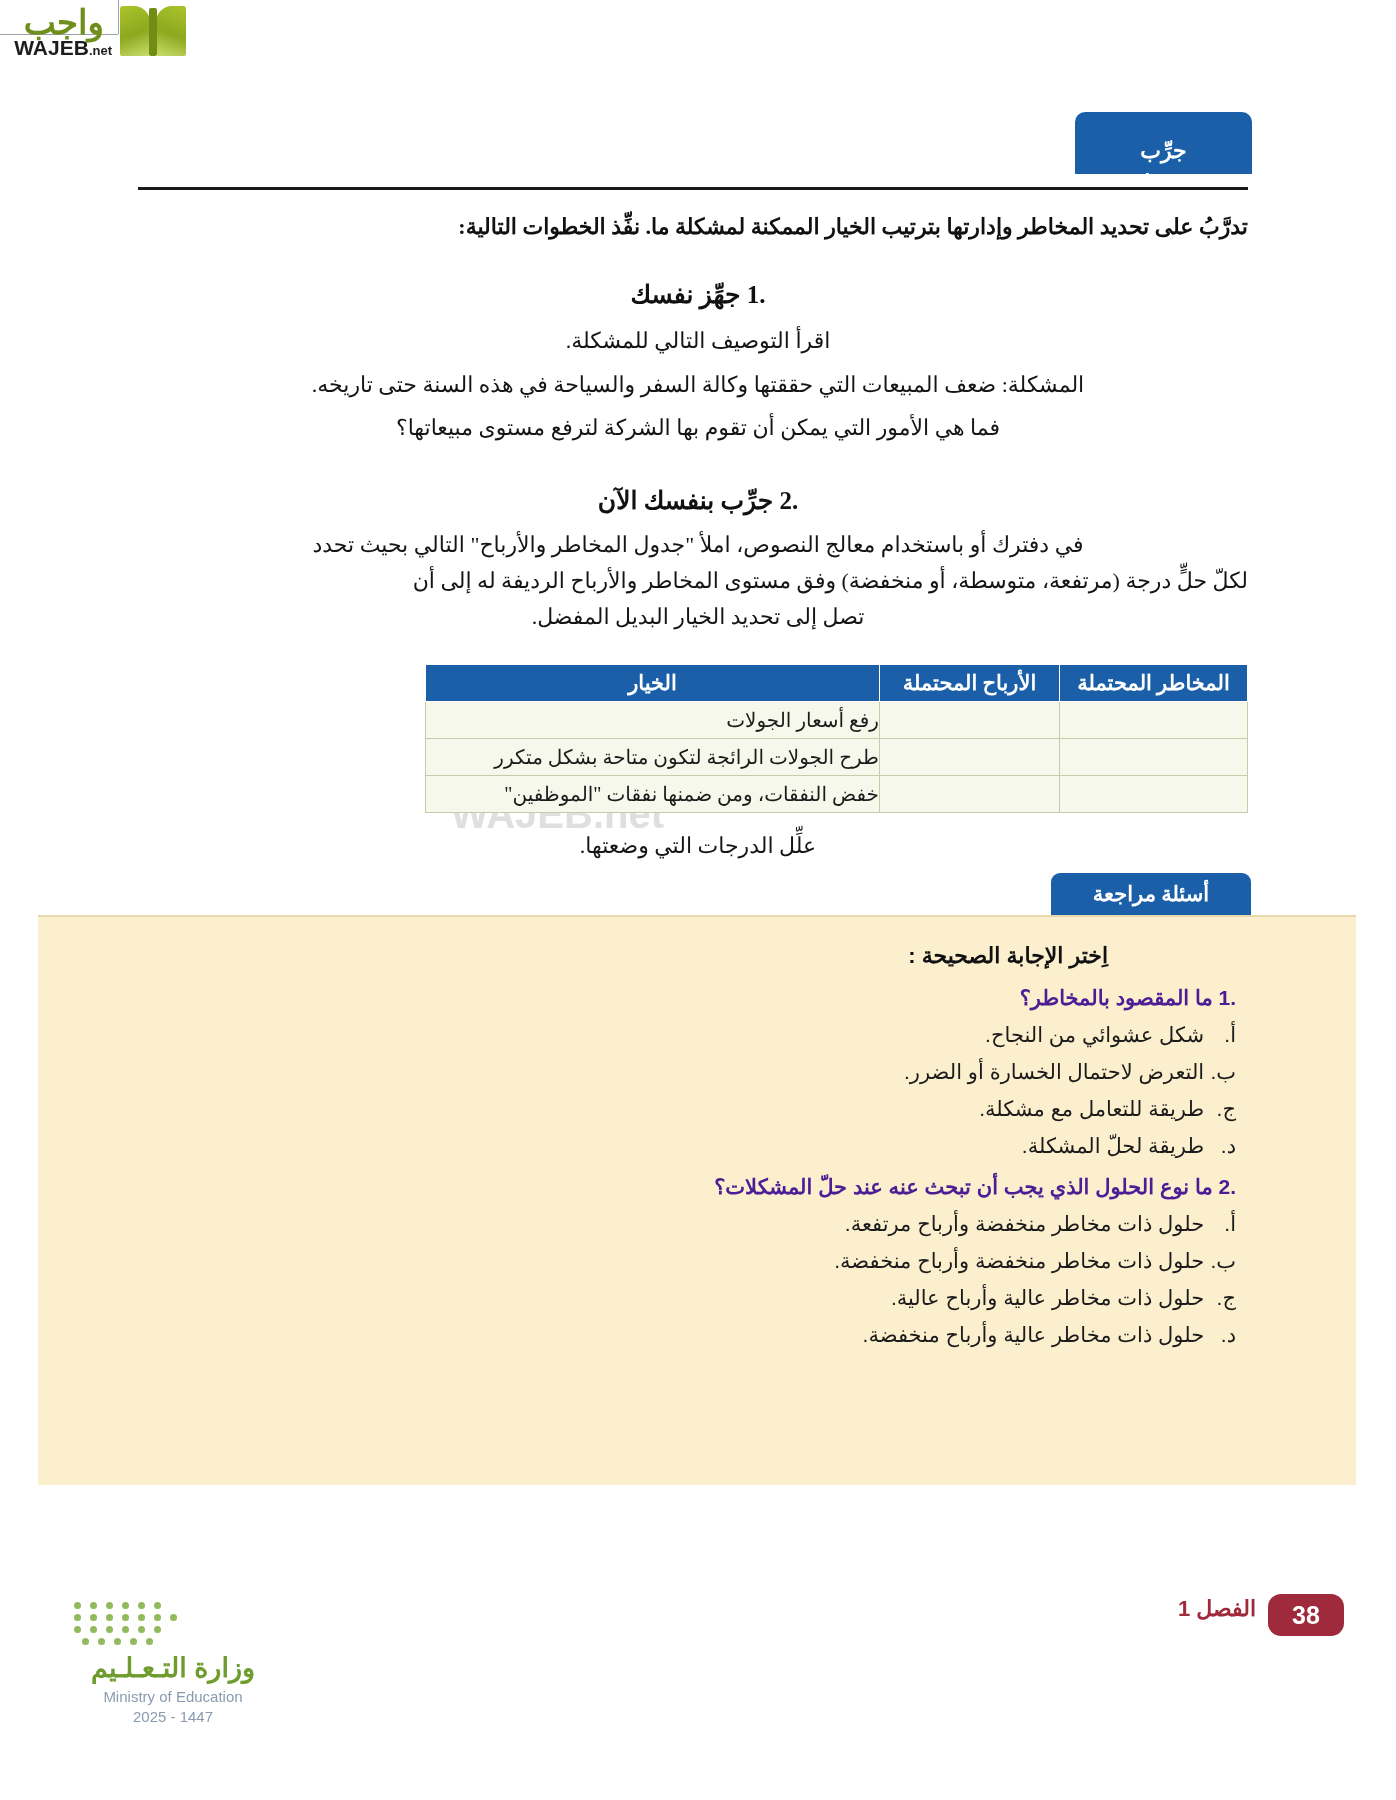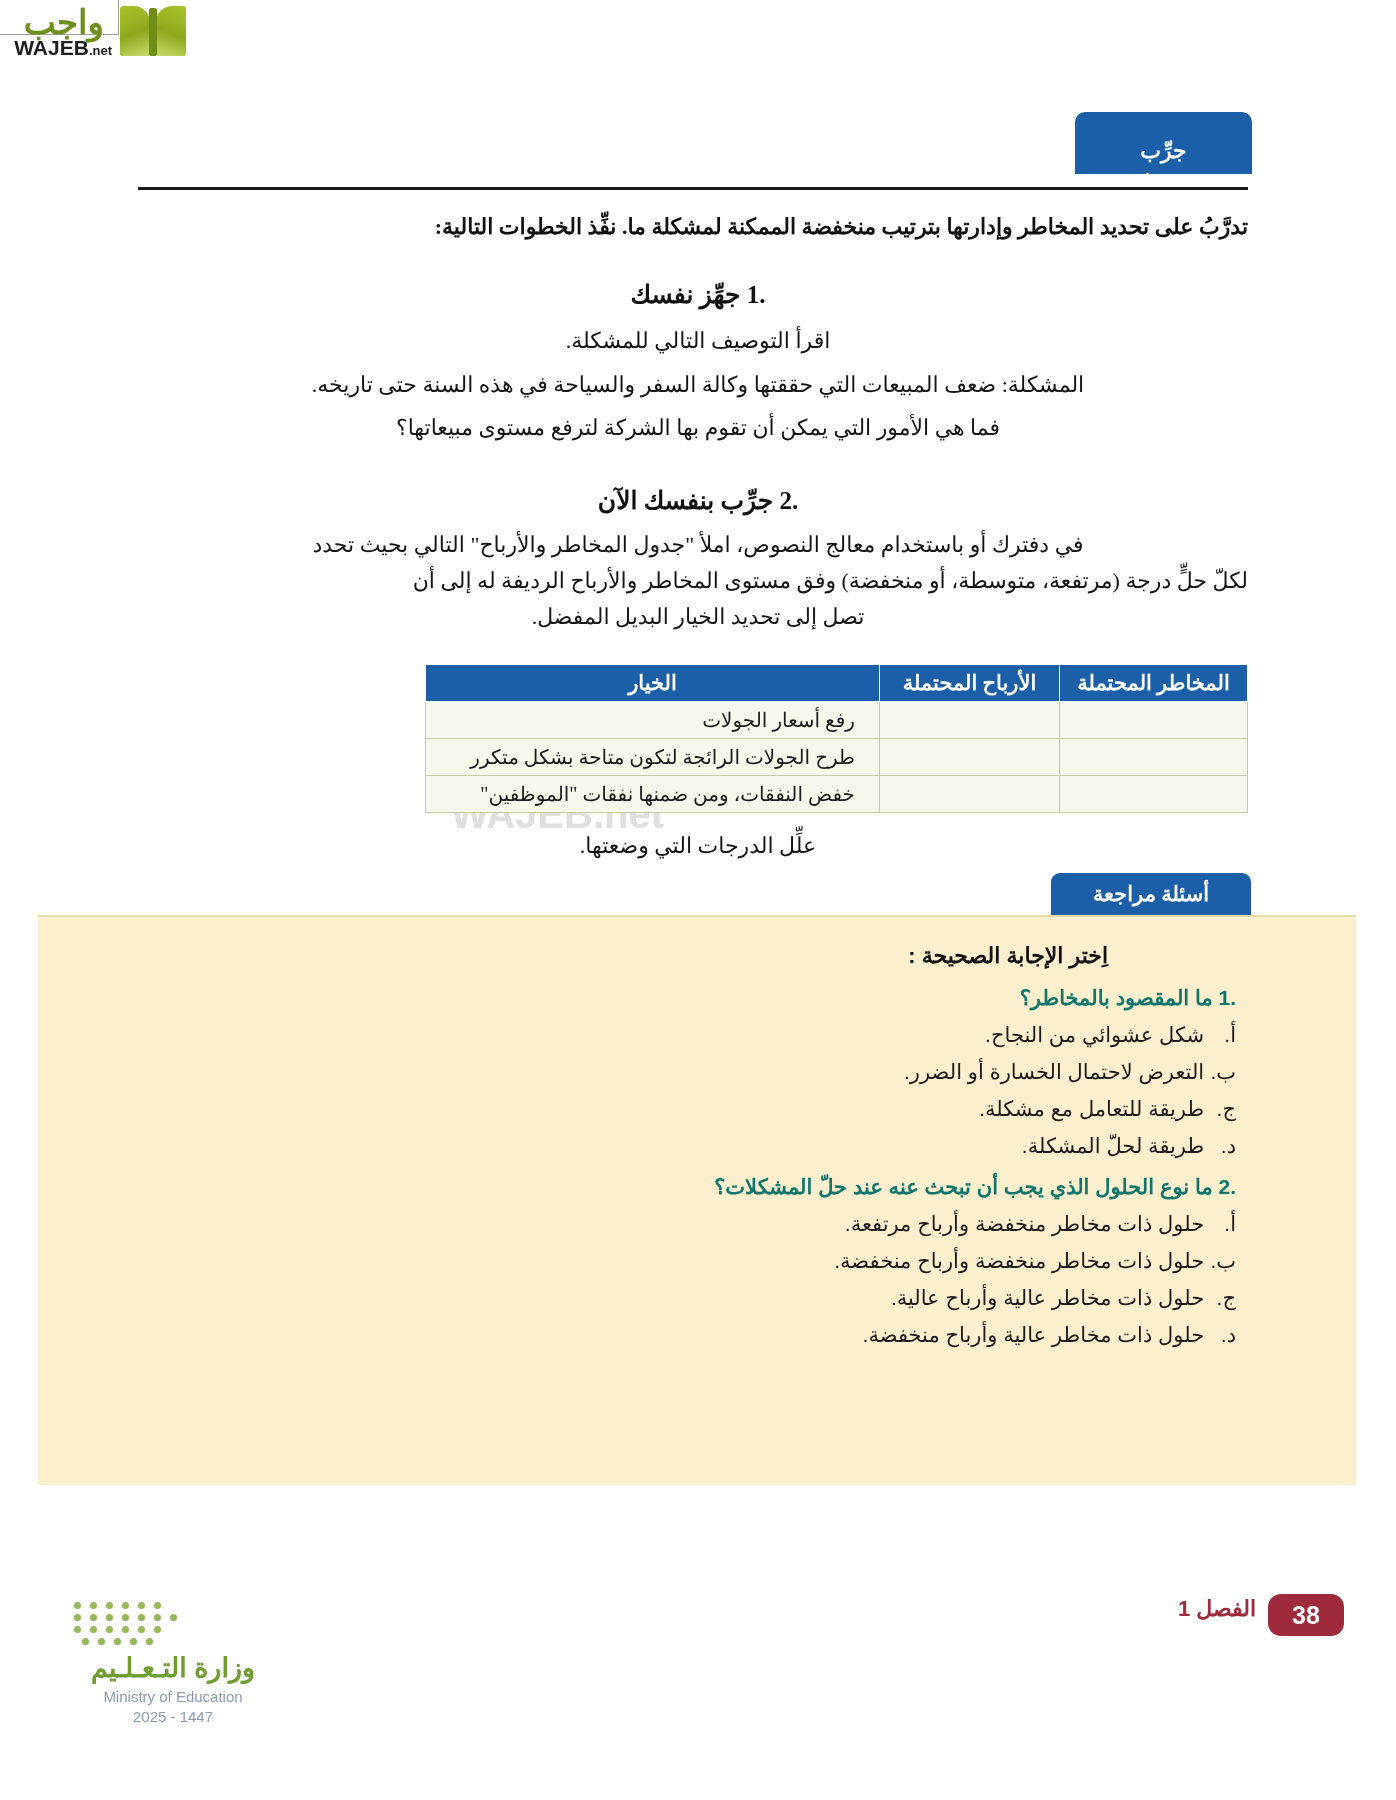--- a/index.html
+++ b/index.html
@@ -115,21 +115,21 @@
     font-family:"Liberation Serif", serif;
   }
   table.risk th {
     background:#1a5fa8; color:#fff; font-weight:bold;
     font-size:21px; height:37px; padding:0 12px;
     border:1px solid #ffffff; text-align:center; direction:rtl;
   }
   table.risk th.opt { text-align:center; }
   table.risk td {
     background:#f7f8ec; height:37px; border:1px solid #c9caa9;
-    font-size:20px; color:#1b1b1b; padding:2px 24px; text-align:right; direction:rtl;
+    font-size:20px; color:#1b1b1b; padding:2px 0; text-align:right; direction:rtl;
   }
   table.risk col.c1 { width:188px; }
   table.risk col.c2 { width:180px; }
   table.risk col.c3 { width:454px; }
 
   .after-table {
     font-size:22px; color:#151515; margin-top:20px; text-align:center;
     font-family:"Liberation Serif", serif;
   }
 
@@ -150,21 +150,21 @@
     direction:rtl;
   }
   .review-inner { padding:26px 120px 0 40px; }
   .rv-title {
     font-family:"Liberation Sans", sans-serif;
     font-weight:bold; font-size:22px; color:#111;
     text-align:right; margin-right:128px;
   }
   .rv-q {
     font-family:"Liberation Sans", sans-serif;
-    font-weight:bold; font-size:21px; color:#0f766e;
+    font-weight:bold; font-size:21px; color:#4c1d95;
     margin-top:17px; text-align:right; direction:rtl;
   }
   .rv-q .qn { direction:ltr; unicode-bidi:embed; }
   .rv-opt {
     font-family:"Liberation Sans", sans-serif;
     font-size:21px; color:#1b1b1b;
     margin-top:13px; text-align:right; direction:rtl;
   }
   .rv-opt .lab { display:inline-block; min-width:26px; }
 
@@ -231,21 +231,21 @@
 </div>
 
 <div class="tab-try">
   <div>جرِّب</div>
   <div>بنفسك</div>
 </div>
 <div class="rule-top"></div>
 
 <div class="content">
 
-  <div class="intro">تدرَّبُ على تحديد المخاطر وإدارتها بترتيب منخفضة الممكنة لمشكلة ما. نفِّذ الخطوات التالية:</div>
+  <div class="intro">تدرَّبُ على تحديد المخاطر وإدارتها بترتيب الخيار الممكنة لمشكلة ما. نفِّذ الخطوات التالية:</div>
 
   <div class="step-h">
     <span class="num">1.</span>
     <span>جهِّز نفسك</span>
   </div>
   <div class="body-line">اقرأ التوصيف التالي للمشكلة.</div>
   <div class="body-block">المشكلة: ضعف المبيعات التي حققتها وكالة السفر والسياحة في هذه السنة حتى تاريخه.</div>
   <div class="body-block">فما هي الأمور التي يمكن أن تقوم بها الشركة لترفع مستوى مبيعاتها؟</div>
 
   <div class="step-h">

